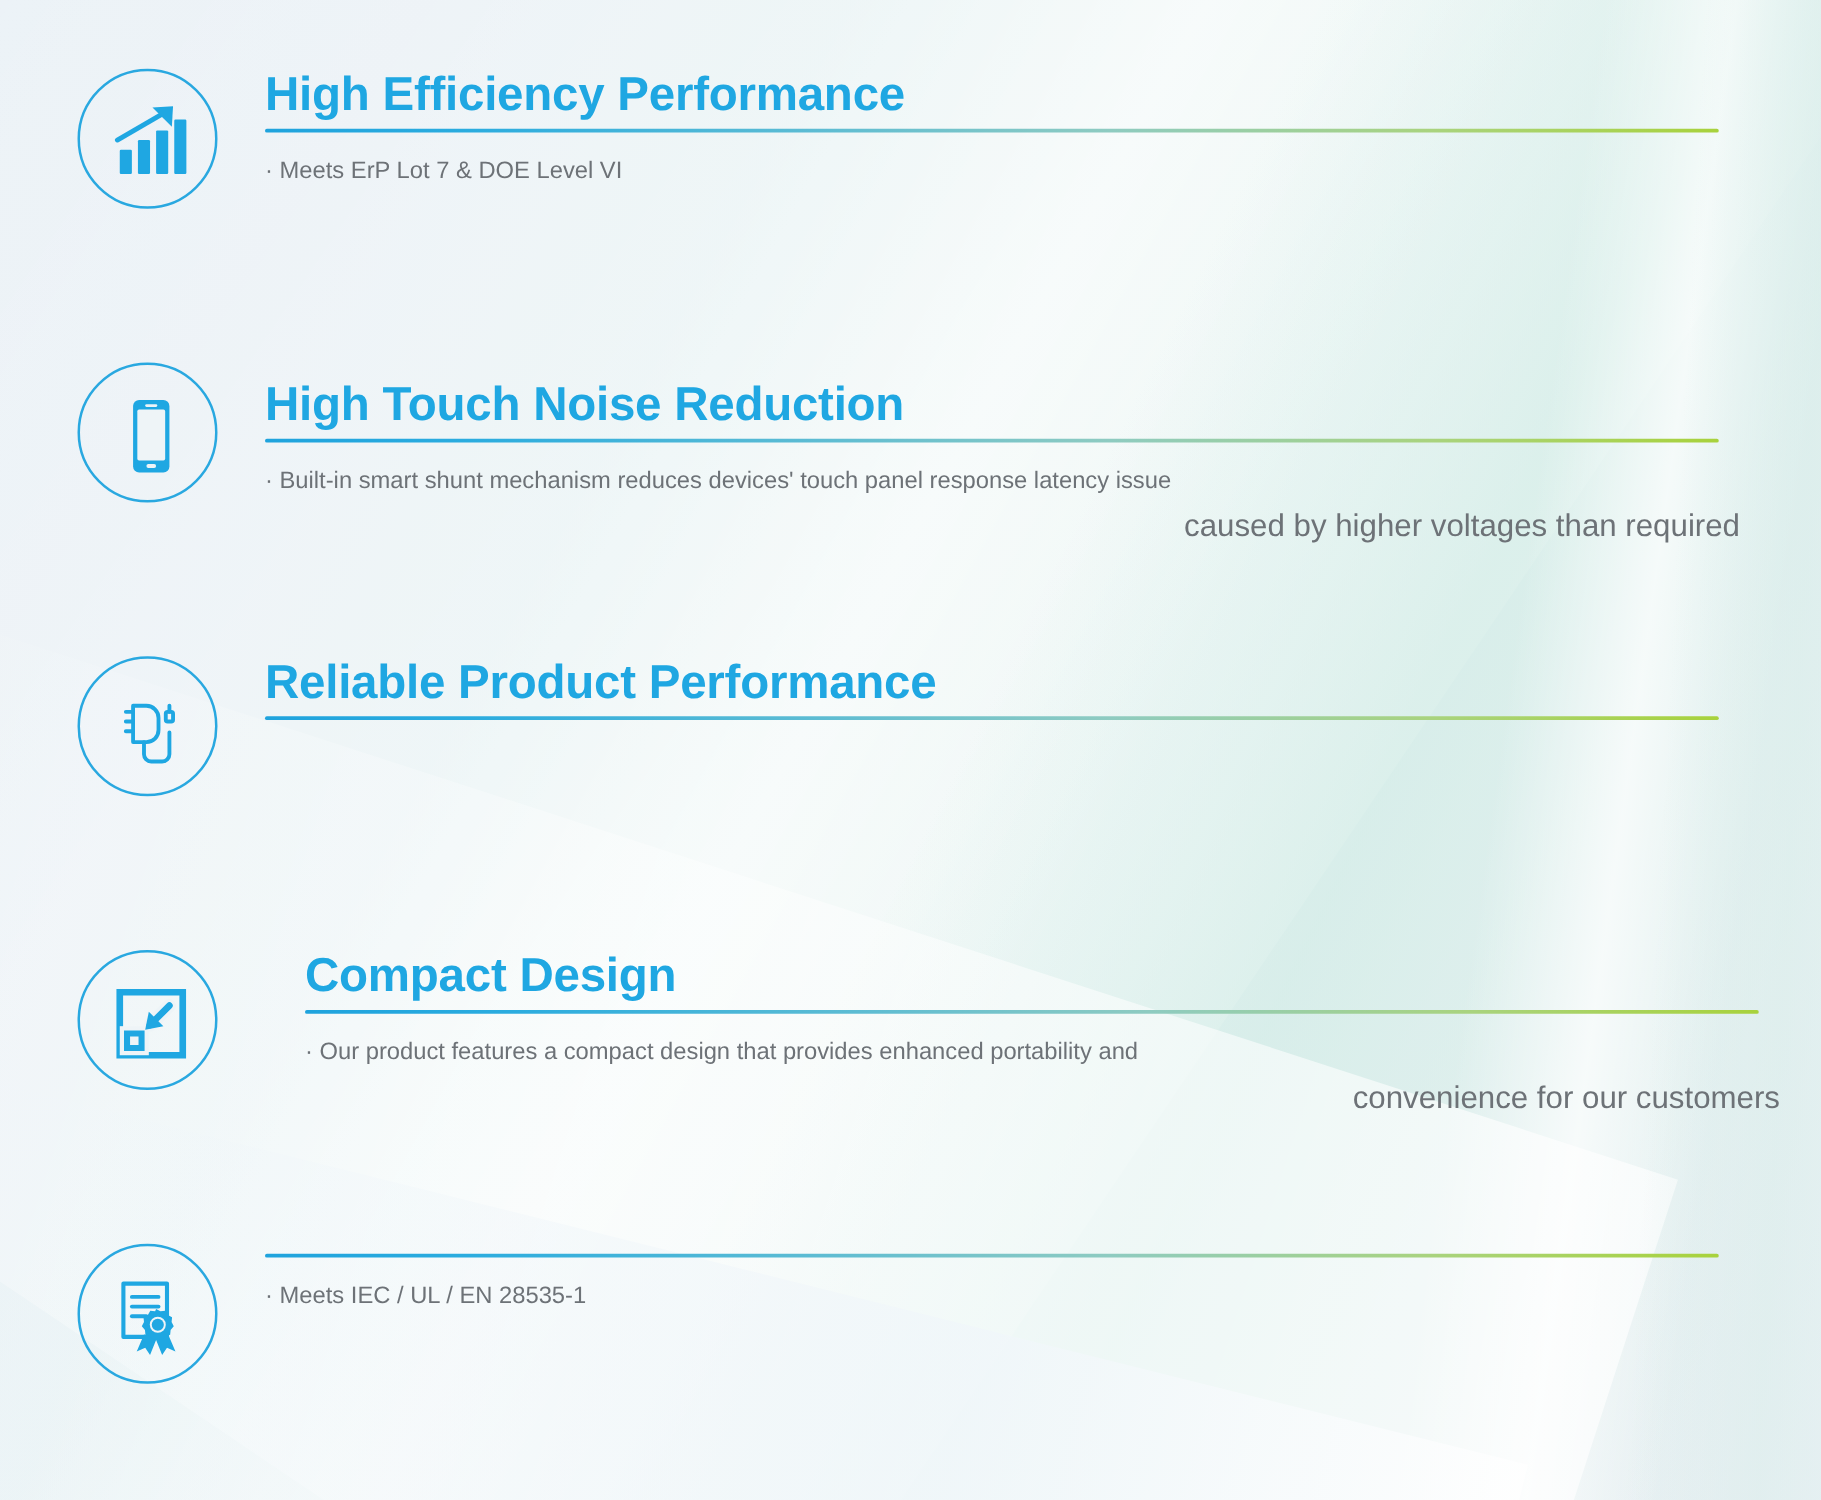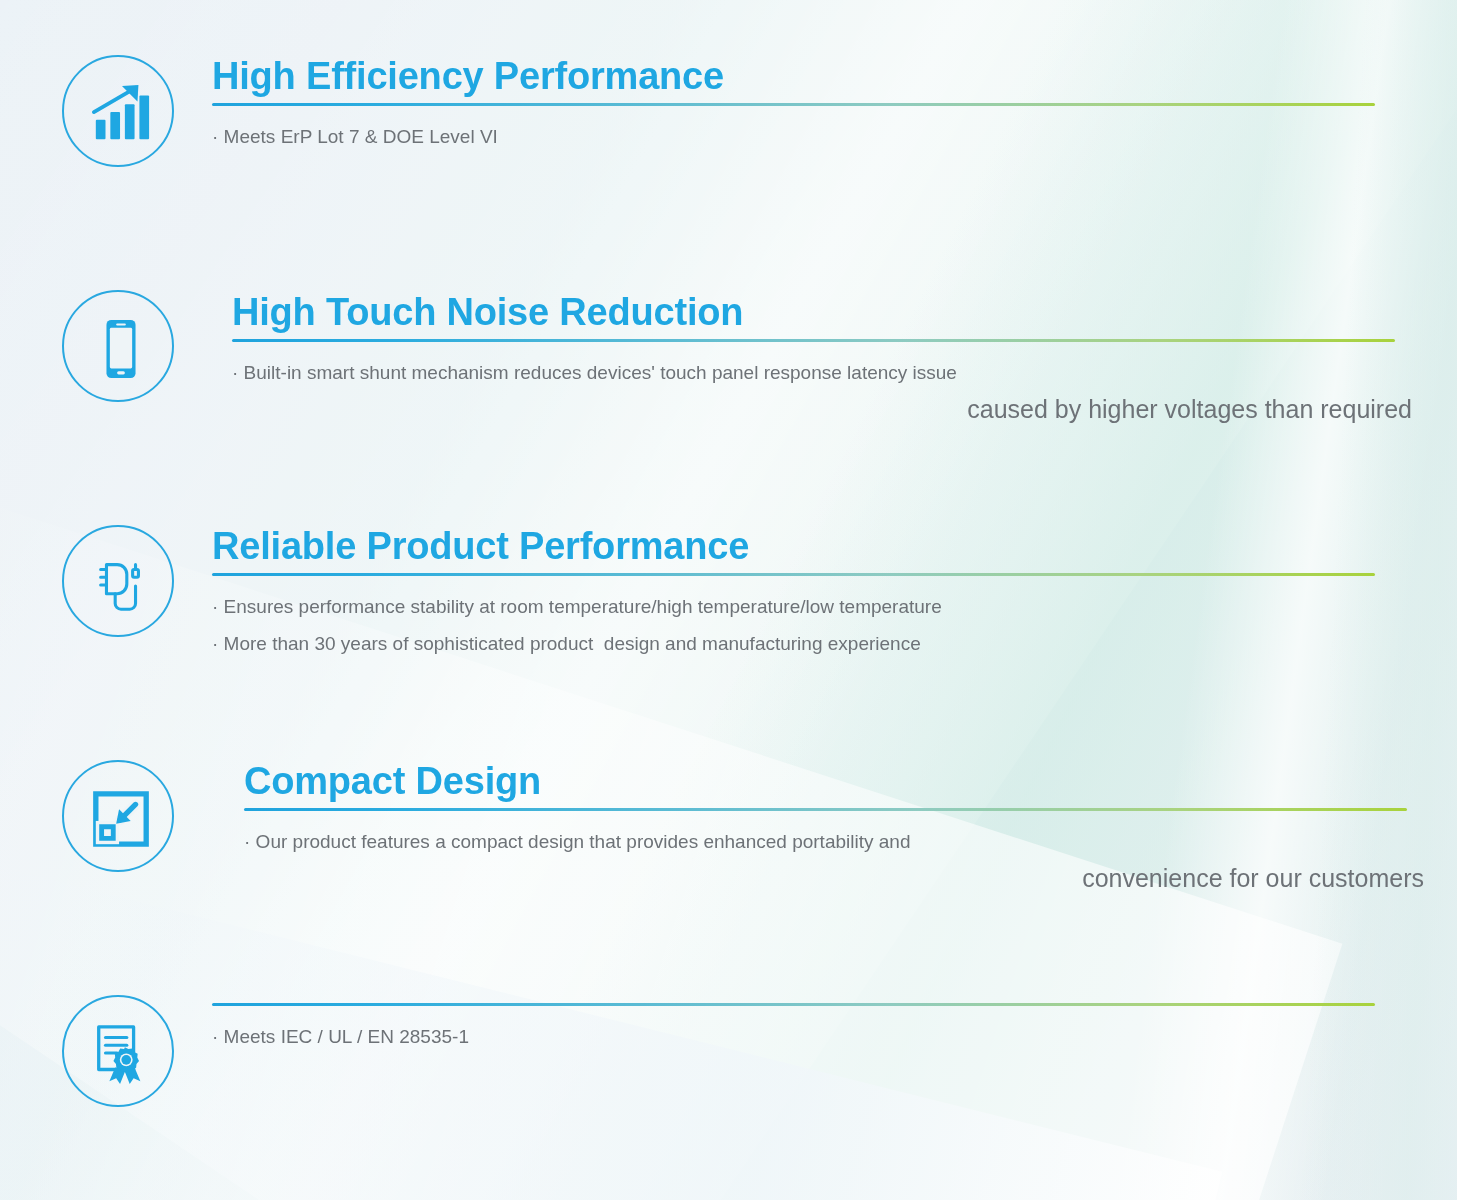--- a/index.html
+++ b/index.html
@@ -203,21 +203,21 @@
         <div class="icon-wrap">
           <div class="icon-circle"></div>
           <div class="icon-glyph">
     <svg viewBox="0 0 64 64" width="100%" height="100%">
       <rect x="17" y="2" width="30" height="60" rx="5" ry="5" fill="#1fa7e2"></rect>
       <rect x="20.5" y="10" width="23" height="42" rx="1.5" fill="#eef4f7"></rect>
       <rect x="27" y="5.6" width="10" height="2.2" rx="1.1" fill="#eef4f7"></rect>
       <rect x="28" y="55" width="8" height="3.2" rx="1.6" fill="#eef4f7"></rect>
     </svg></div>
         </div>
-        <div class="text-col" style="top: 2px; margin-left: 20px;">
+        <div class="text-col" style="top: 14px;">
           <div class="feat-title">High Touch Noise Reduction</div>
           <div class="rule"></div>
           <div class="bullets">
             <div class="bullet"><span class="dot">·</span> <span class="btext">Built-in smart shunt mechanism reduces devices' touch panel response latency issue</span></div>
             <div class="bullet-cont">caused by higher voltages than required</div>
           </div>
         </div>
       </div>
       <div class="feature" style="top: 525px;">
         <div class="icon-wrap">
@@ -227,24 +227,20 @@
       <path d="M17 12 h11 a10 10 0 0 1 10 10 v10 a10 10 0 0 1 -10 10 h-11 z"></path>
       <path d="M17 17 h-6 M17 25 h-6 M17 33 h-6"></path>
       <path d="M26 42 v10 a6 6 0 0 0 6 6 h9 a6 6 0 0 0 6 -6 v-18"></path>
       <rect x="44" y="17" width="6" height="8" rx="1.5"></rect>
       <path d="M47 17 v-5"></path>
     </svg></div>
         </div>
         <div class="text-col" style="top: 1px;">
           <div class="feat-title">Reliable Product Performance</div>
           <div class="rule"></div>
-          <div class="bullets">
-            <div class="bullet"><span class="dot">·</span> <span class="btext">Ensures performance stability at room temperature/high temperature/low temperature</span></div>
-            <div class="bullet"><span class="dot">·</span> <span class="btext">More than 30 years of sophisticated product  design and manufacturing experience</span></div>
-          </div>
         </div>
       </div>
       <div class="feature" style="top: 760px;">
         <div class="icon-wrap">
           <div class="icon-circle"></div>
           <div class="icon-glyph">
     <svg viewBox="0 0 64 64" width="100%" height="100%">
       <path d="M6 6 h52 v52 h-52 z" fill="none" stroke="#1fa7e2" stroke-width="5.5"></path>
       <rect x="6" y="34" width="24" height="24" fill="#eef4f7"></rect>
       <path d="M12 40 h12 v12 h-12 z" fill="none" stroke="#1fa7e2" stroke-width="5"></path>

